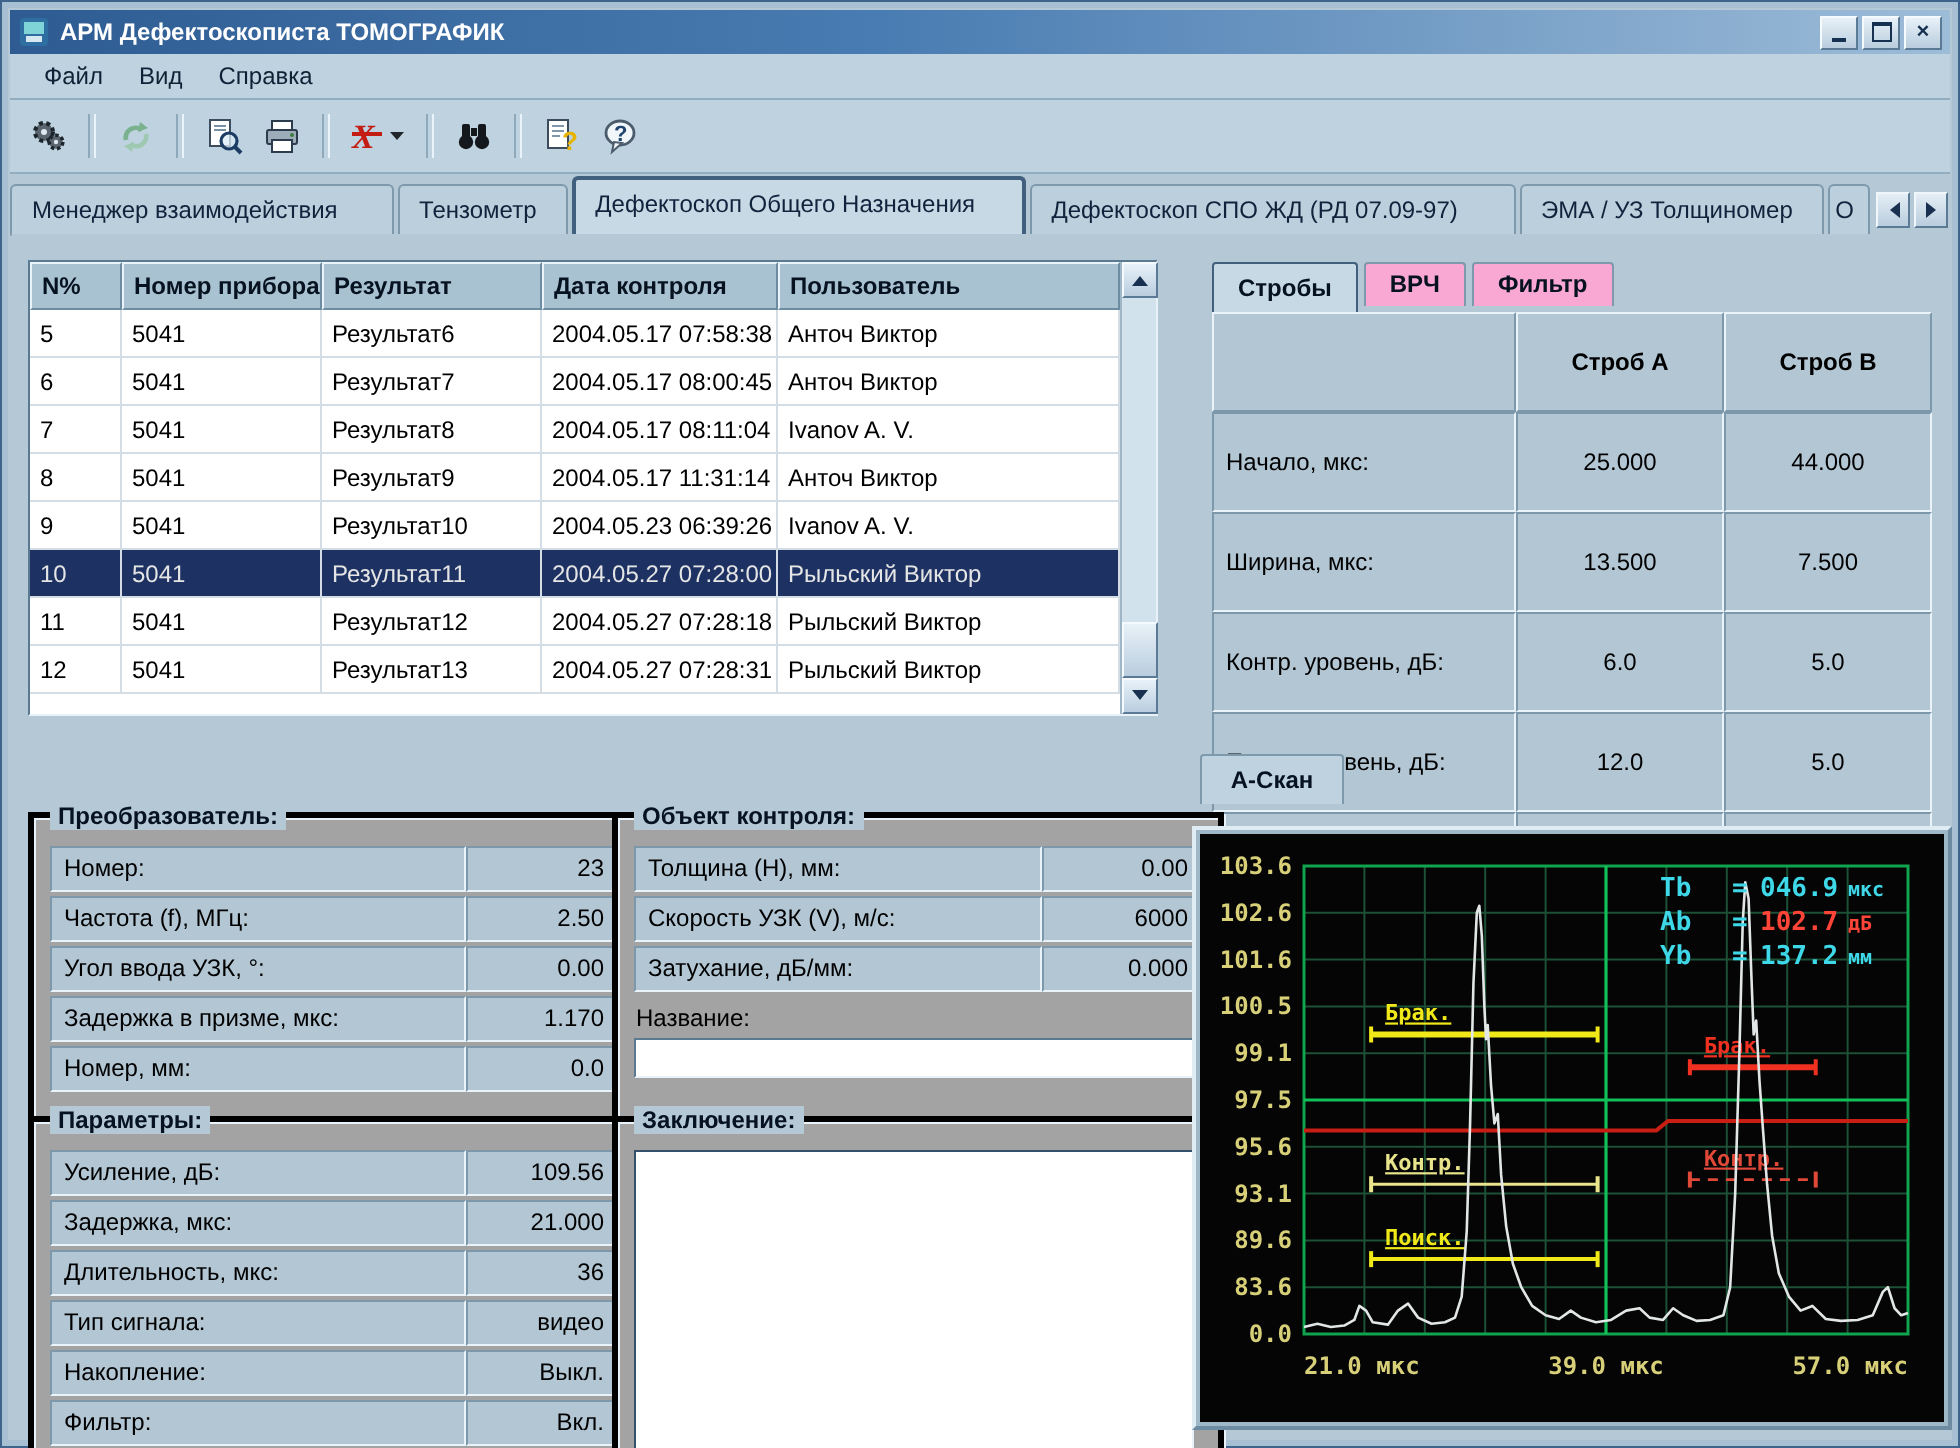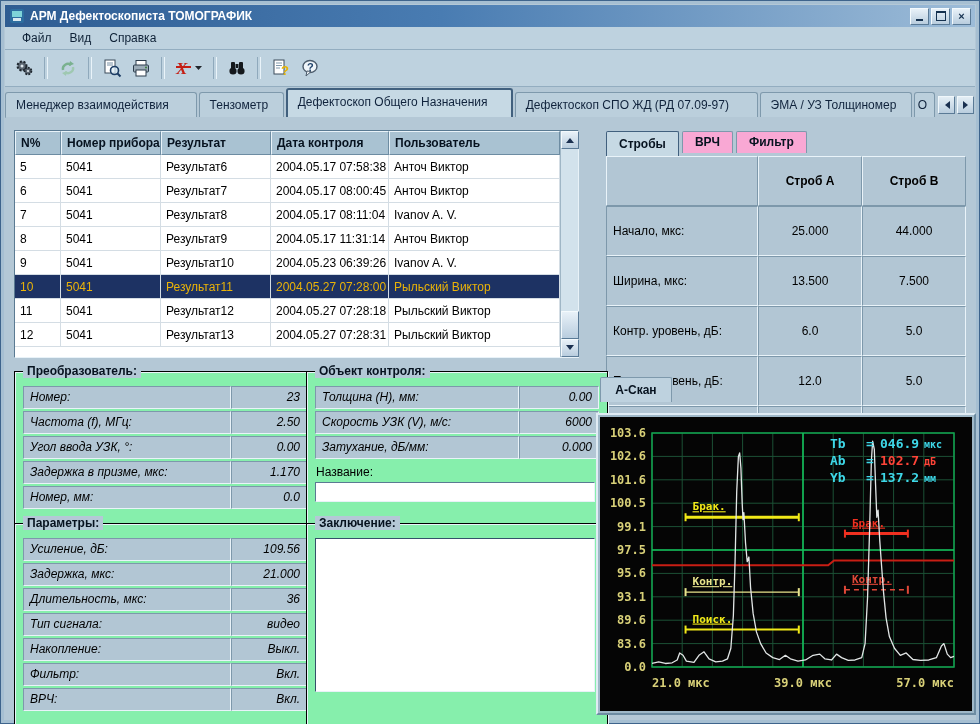--- a/index.html
+++ b/index.html
@@ -46,21 +46,21 @@
   
   .content{position:absolute;left:5px;top:116px;width:970px;height:603px;background:#b4c8d6;}
   
   .results-wrap{position:absolute;left:8px;top:13px;width:563px;height:226px;background:#fff;
     border:1px solid;border-color:#5a7a92 #e8f2f8 #e8f2f8 #5a7a92;}
   table.results{border-collapse:separate;border-spacing:0;table-layout:fixed;width:545px;font-size:12px;}
   table.results th{background:#a9c2d2;border:1px solid;border-color:#e9f3f9 #6d8ca2 #6d8ca2 #e9f3f9;
     font-weight:bold;text-align:left;padding:3px 5px;height:16px;color:#06121f;white-space:nowrap;overflow:hidden;}
   table.results td{background:#fff;border-right:1px solid #d4dde4;border-bottom:1px solid #d4dde4;
     padding:3px 5px;height:17px;white-space:nowrap;overflow:hidden;color:#000;}
-  tr.selected td{background:var(--sel,#1d3263);color:#eab308;}
+  tr.selected td{background:var(--sel,#1d3263);color:#e5e5e5;}
   .vscroll{position:absolute;right:0;top:0;bottom:0;width:17px;background:#d2e2ec;border-left:1px solid #9fb6c6;}
   .sbtn{position:absolute;left:0;width:16px;height:16px;background:linear-gradient(180deg,#e8f1f8,#b9cdde);
     border:1px solid #5a7a96;border-top-color:#f4fafd;border-left-color:#f4fafd;
     display:flex;align-items:center;justify-content:center;}
   .sbtn.up{top:0;} .sbtn.down{bottom:0;}
   .tri-up{width:0;height:0;border:4px solid transparent;border-bottom:5px solid #1a3050;margin-top:-3px;}
   .tri-down{width:0;height:0;border:4px solid transparent;border-top:5px solid #1a3050;margin-bottom:-3px;}
   .sthumb{position:absolute;left:0;bottom:18px;width:16px;height:26px;
     background:linear-gradient(180deg,#e8f1f8,#b9cdde);border:1px solid #5a7a96;
     border-top-color:#f4fafd;border-left-color:#f4fafd;}
@@ -72,25 +72,25 @@
   .ptable{border-collapse:separate;border-spacing:0;table-layout:fixed;font-size:12px;}
   .ptable td,.ptable th{border:1px solid;border-color:#7d98ab #e9f3f9 #e9f3f9 #7d98ab;
     background:#b2c6d4;padding:16px 6px;height:16px;white-space:nowrap;overflow:hidden;color:#000;}
   .ptable th{font-weight:bold;text-align:center;border-color:#e9f3f9 #7d98ab #7d98ab #e9f3f9;}
   .ptable td.lbl{text-align:left;}
   .ptable td.val{text-align:center;}
   .ptable td.swatch{padding:0;}
   .swatch-fill{width:100%;height:22px;}
   .strobe-table{position:absolute;left:600px;top:39px;}
   
-  .groupbox{position:absolute;border:1px solid #000000;box-shadow:inset 1px 1px 0 #e9f3f9,1px 1px 0 #e9f3f9;
-    background:#86efac;padding:14px 8px 6px 8px;}
+  .groupbox{position:absolute;border:3px solid #000000;box-shadow:inset 1px 1px 0 #e9f3f9,1px 1px 0 #e9f3f9;
+    background:#a3a3a3;padding:14px 8px 6px 8px;margin-top:35px;}
   .groupbox .gtitle{position:absolute;top:-8px;left:8px;background:#b4c8d6;padding:0 4px;
     font-weight:bold;font-size:12px;color:#06121f;}
-  .grow{display:flex;margin-bottom:2px;font-style:italic;}
+  .grow{display:flex;margin-bottom:2px;}
   .gcell{border:1px solid;border-color:#7d98ab #e9f3f9 #e9f3f9 #7d98ab;background:#b2c6d4;
     padding:3px 6px;font-size:12px;height:15px;white-space:nowrap;overflow:hidden;color:#000;}
   .gcell.lbl{flex:1;}
   .gcell.val{width:62px;text-align:right;flex:0 0 auto;}
   .name-label{font-size:12px;margin:6px 0 3px 1px;color:#000;}
   .text-input{width:calc(100% - 4px);height:20px;background:#fff;border:1px solid;
     border-color:#5a7a92 #e8f2f8 #e8f2f8 #5a7a92;font-family:"Liberation Sans",sans-serif;font-size:12px;padding:1px 4px;box-sizing:border-box;}
   .text-area{width:calc(100% - 4px);height:154px;background:#fff;border:1px solid;
     border-color:#35506a #e8f2f8 #e8f2f8 #35506a;resize:none;font-family:"Liberation Sans",sans-serif;font-size:12px;box-sizing:border-box;}
   

